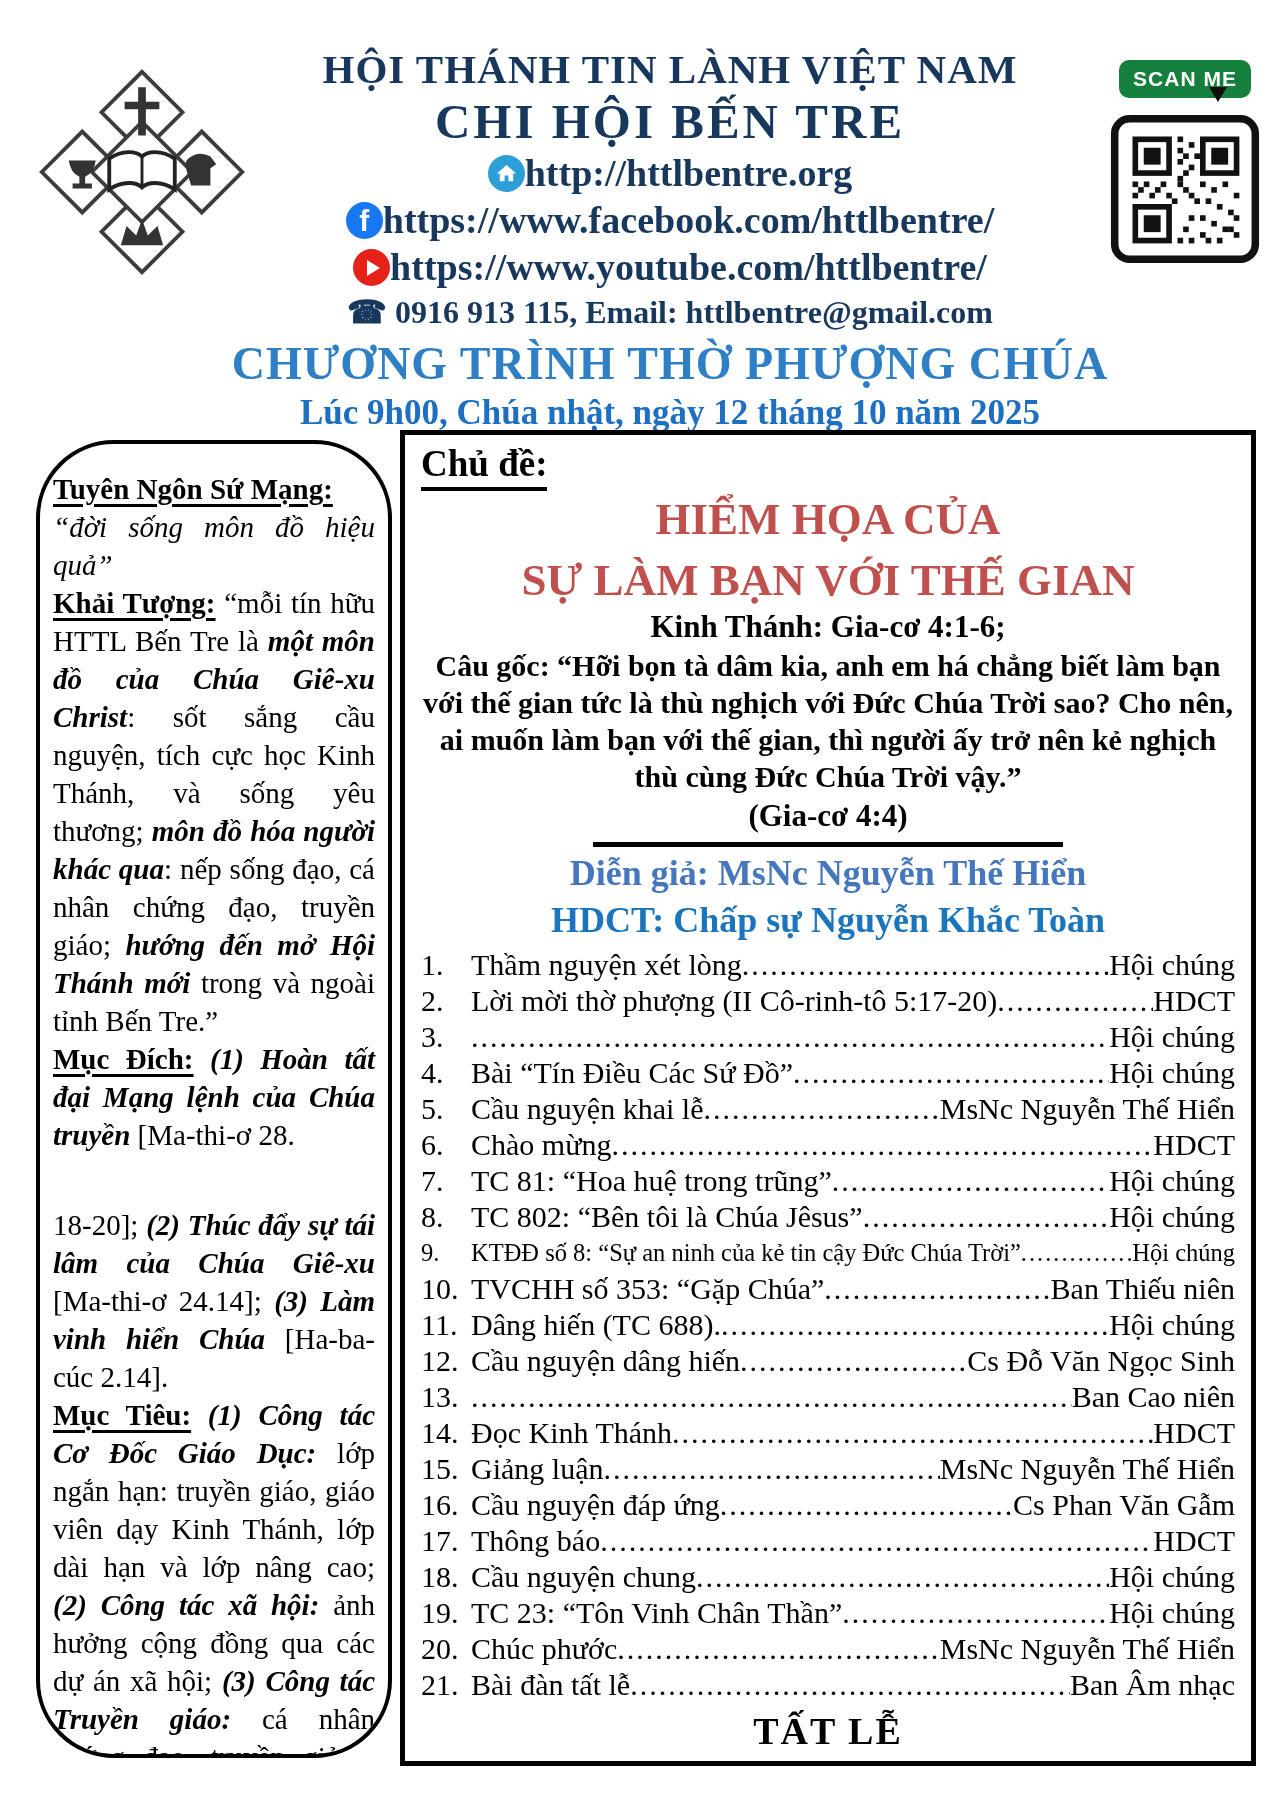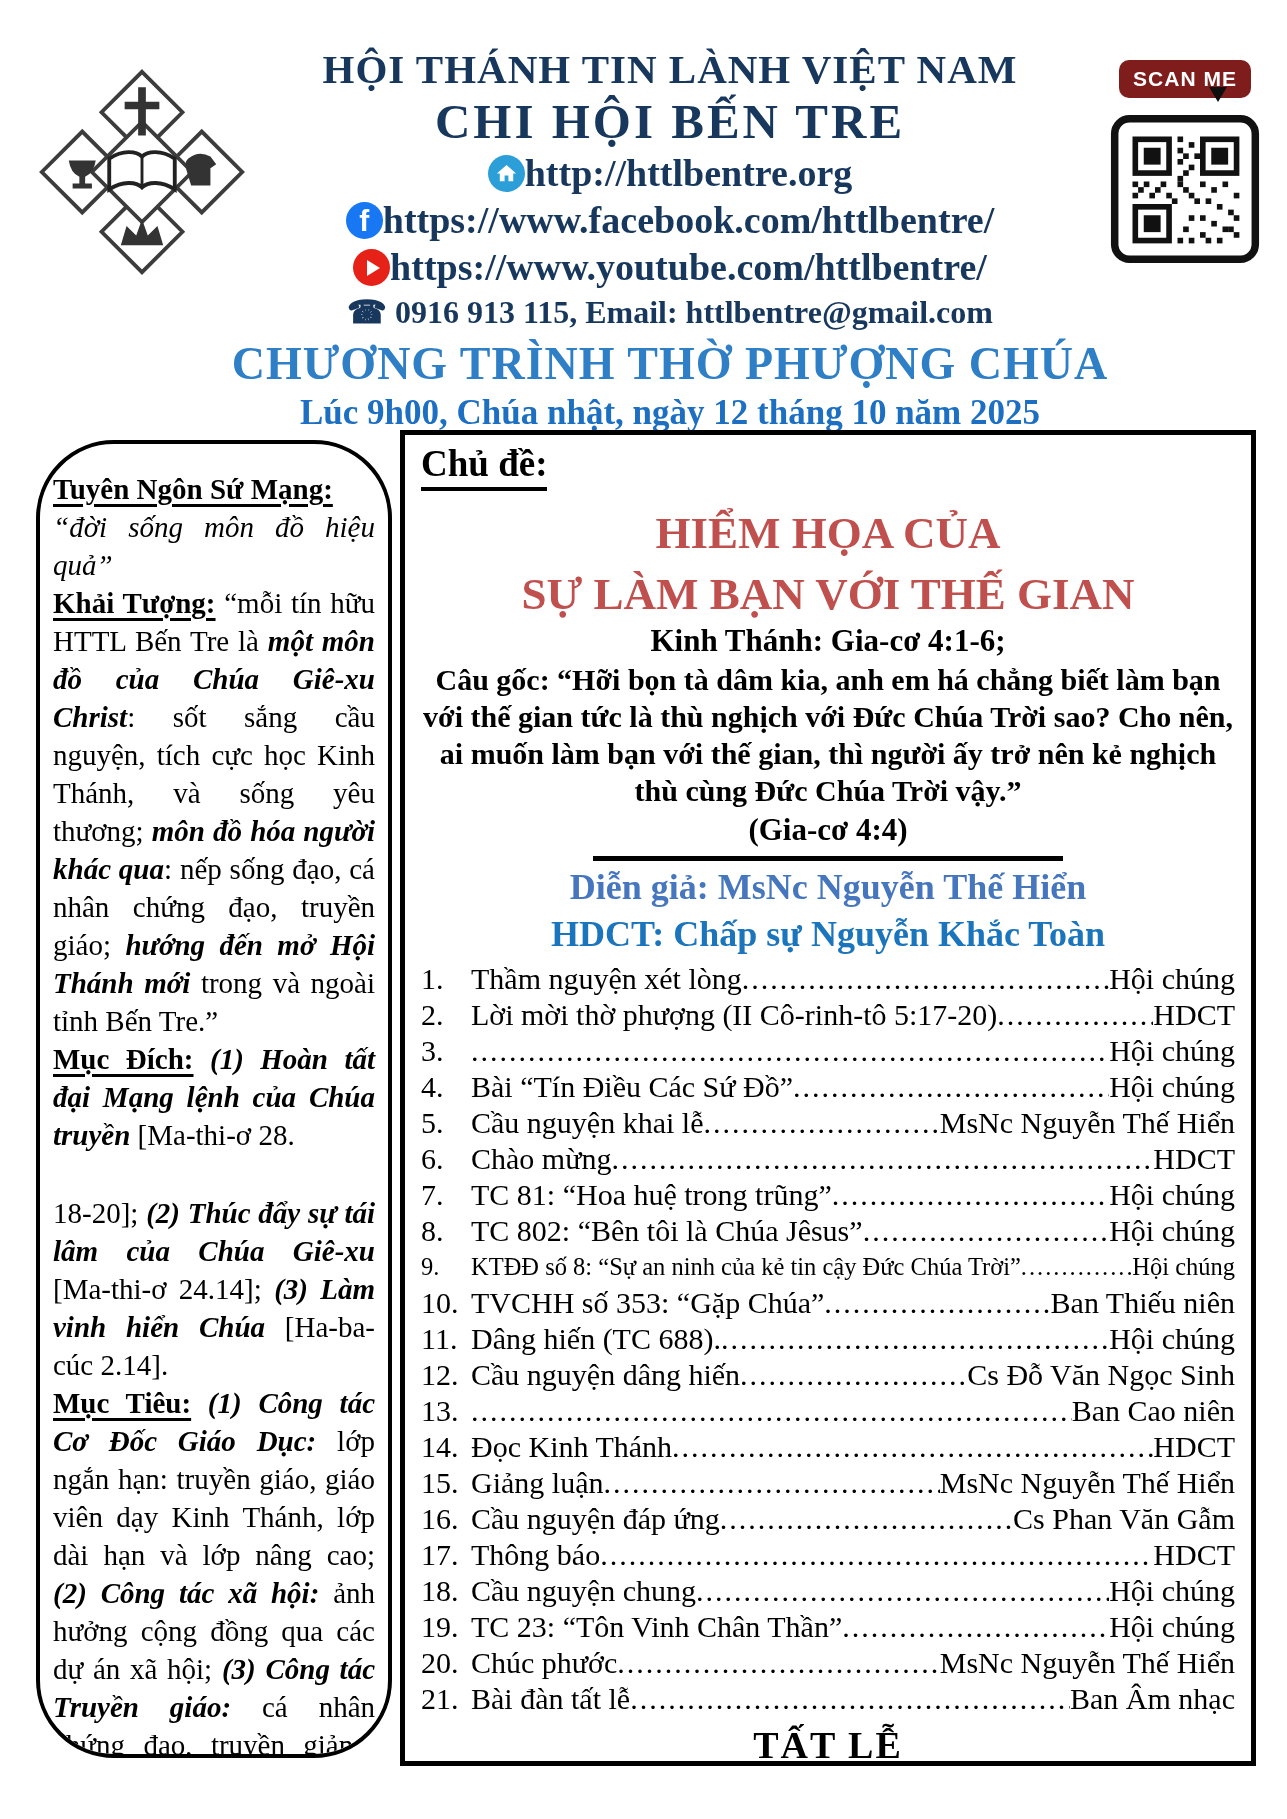--- a/index.html
+++ b/index.html
@@ -25,38 +25,38 @@
   .home{background:#2d9fd8}
   .fb{background:#1877f2;font-size:30px;line-height:1}
   .yt{background:#e62117}
   .play-tri{width:0;height:0;border-left:13px solid #fff;border-top:8px solid transparent;border-bottom:8px solid transparent;margin-left:3px}
   .contact{font-size:32px;font-weight:bold;color:var(--navy);line-height:42px}
   .program-title{font-size:46px;font-weight:bold;color:var(--blue);line-height:54px;margin-top:4px;letter-spacing:1px}
   .datetime{font-size:35px;font-weight:bold;color:var(--dateblue);line-height:44px}
   
   .logo{position:absolute;left:36px;top:66px}
   .qr-wrap{position:absolute;right:26px;top:60px;width:152px;text-align:center}
-  .scan-bubble{background:#7f1d1d;color:#fff;font-family:"Liberation Sans",sans-serif;font-weight:bold;
+  .scan-bubble{background:#15803d;color:#fff;font-family:"Liberation Sans",sans-serif;font-weight:bold;
                font-size:21px;border-radius:10px;padding:7px 0;width:132px;margin:0 auto;position:relative;letter-spacing:1px}
   .scan-bubble::after{content:"";position:absolute;right:24px;bottom:-13px;
                       border:9px solid transparent;border-top:15px solid #0e0e0e}
   .qr-box{margin-top:16px}
   
   .left-box{position:absolute;left:36px;top:440px;width:356px;height:1318px;border:4px solid #000;
             border-radius:78px;padding:26px 13px 8px;overflow:hidden}
   .left-box .para{font-size:29px;line-height:38px;text-align:justify}
   .b{font-weight:bold}.i{font-style:italic}
   .u{text-decoration:underline;text-decoration-thickness:3px;text-underline-offset:5px}
-  .gap{margin-top:40px}
+  .gap{margin-top:52px}
   
   .right-box{position:absolute;left:400px;top:430px;width:856px;height:1336px;border:5px solid #000;
              padding:8px 16px 11px;overflow:hidden}
   .chu-de{font-size:37px;font-weight:bold;line-height:42px;display:inline-block;
           border-bottom:4px solid #000;padding-bottom:2px}
-  .sermon-title{font-size:45px;font-weight:bold;color:var(--red);text-align:center;line-height:53px;margin-top:16px}
+  .sermon-title{font-size:45px;font-weight:bold;color:var(--red);text-align:center;line-height:53px;margin-top:2px}
   .scripture{font-size:31px;font-weight:bold;text-align:center;line-height:40px}
   .verse{font-size:30px;font-weight:bold;text-align:center;line-height:37px}
   .verse-ref{font-size:31px;font-weight:bold;text-align:center;line-height:42px}
   .divider{width:470px;border-top:5px solid #000;margin:5px auto 3px}
   .speaker{font-size:36px;font-weight:bold;color:var(--speaker);text-align:center;line-height:46px}
   .leader{font-size:36px;font-weight:bold;color:var(--leader);text-align:center;line-height:48px}
   .program-list{margin-top:3px}
   .prog-row{display:flex;align-items:baseline;font-size:30px;line-height:36px;white-space:nowrap}
   .prog-row .num{flex:0 0 50px}
   .prog-row .label{flex:0 0 auto}

